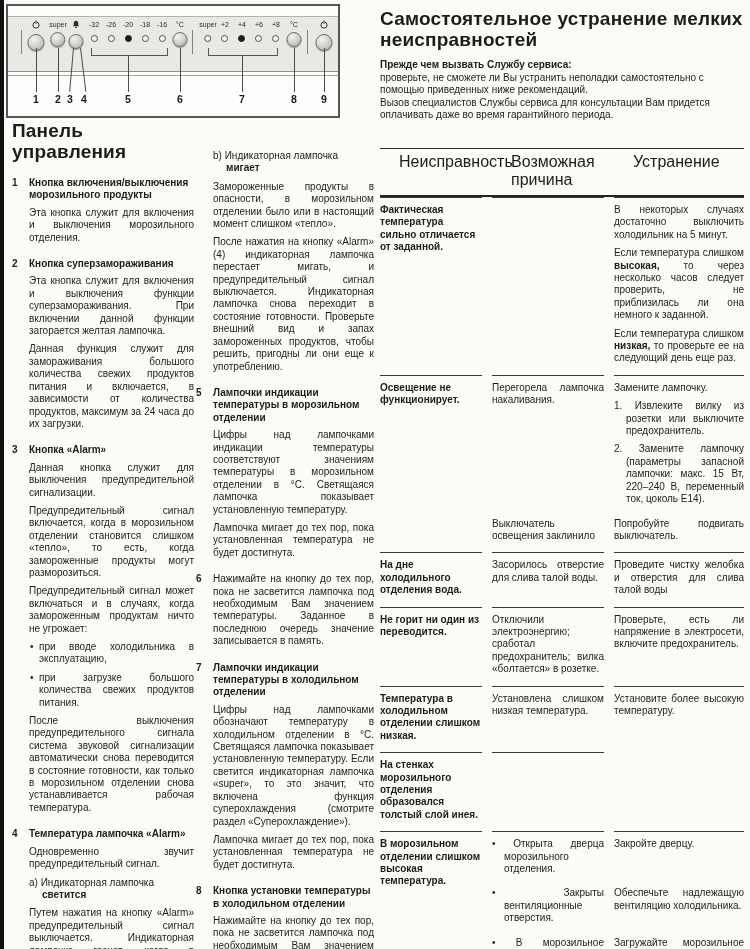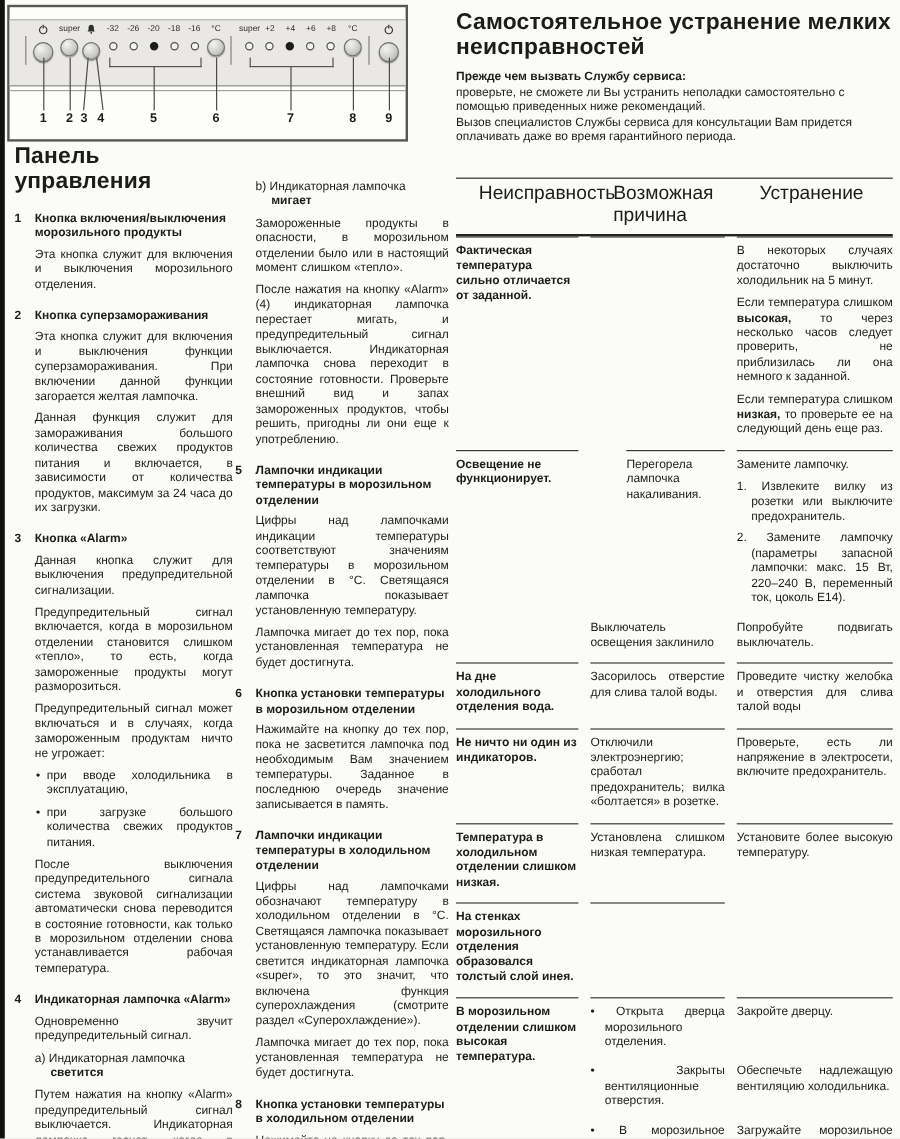--- a/index.html
+++ b/index.html
@@ -222,21 +222,21 @@
             <div class="p"><span>Предупредительный сигнал включается, когда в морозильном отделении становится слишком «тепло», то есть, когда замороженные продукты могут разморозиться.</span></div>
             <div class="p"><span>Предупредительный сигнал может включаться и в случаях, когда замороженным продуктам ничто не угрожает:</span></div>
             <div class="bullet"><span>при вводе холодильника в эксплуатацию,</span></div>
             <div class="bullet"><span>при загрузке большого количества свежих продуктов питания.</span></div>
             <div class="p"><span>После выключения предупредительного сигнала система звуковой сигнализации автоматически снова переводится в состояние готовности, как только в морозильном отделении снова устанавливается рабочая температура.</span></div>
           </div>
         </div>
         <div class="item">
           <div class="num">4</div>
           <div class="body">
-            <h3><span>Индикаторная лампочка «Alarm»</span></h3>
+            <h3><span>Температура лампочка «Alarm»</span></h3>
             <div class="p"><span>Одновременно звучит предупредительный сигнал.</span></div>
             <div class="sub"><span>а) Индикаторная лампочка </span><b>светится</b><span></span></div>
             <div class="p"><span>Путем нажатия на кнопку «Alarm» предупредительный сигнал выключается. Индикаторная лампочка гаснет, когда в морозильном отделении устанавливается рабочая температура.</span></div>
           </div>
         </div>
       </div>
   </section>
 
   <section class="col" id="col-mid">
     <div id="mid-items">
@@ -252,21 +252,20 @@
           <div class="num">5</div>
           <div class="body">
             <h3><span>Лампочки индикации температуры в морозильном отделении</span></h3>
             <div class="p"><span>Цифры над лампочками индикации температуры соответствуют значениям температуры в морозильном отделении в °C. Светящаяся лампочка показывает установленную температуру.</span></div>
             <div class="p"><span>Лампочка мигает до тех пор, пока установленная температура не будет достигнута.</span></div>
           </div>
         </div>
         <div class="item">
           <div class="num">6</div>
           <div class="body">
-            <h3><span>Кнопка установки температуры в морозильном отделении</span></h3>
             <div class="p"><span>Нажимайте на кнопку до тех пор, пока не засветится лампочка под необходимым Вам значением температуры. Заданное в последнюю очередь значение записывается в память.</span></div>
           </div>
         </div>
         <div class="item">
           <div class="num">7</div>
           <div class="body">
             <h3><span>Лампочки индикации температуры в холодильном отделении</span></h3>
             <div class="p"><span>Цифры над лампочками обозначают температуру в холодильном отделении в °C. Светящаяся лампочка показывает установленную температуру. Если светится индикаторная лампочка «super», то это значит, что включена функция суперохлаждения (смотрите раздел «Суперохлаждение»).</span></div>
             <div class="p"><span>Лампочка мигает до тех пор, пока установленная температура не будет достигнута.</span></div>
           </div>
@@ -298,21 +297,21 @@
             <div class="cell rt problem" style="grid-row: 1 / span 1;"><span>Фактическая температура сильно отличается от заданной.</span></div>
             <div class="cell ccell rt" style="grid-row: 1;"></div>
             <div class="cell rcell rt" style="grid-row: 1;">
               <div class="p"><span>В некоторых случаях достаточно выключить холодильник на 5 минут.</span></div>
               <div class="p"><span>Если температура слишком </span><b>высокая,</b><span> то через несколько часов следует проверить, не приблизилась ли она немного к заданной.</span></div>
               <div class="p"><span>Если температура слишком </span><b>низкая,</b><span> то проверьте ее на следующий день еще раз.</span></div>
             </div>
           </div>
           <div class="t-row">
             <div class="cell rt problem" style="grid-row: 1 / span 2;"><span>Освещение не функционирует.</span></div>
-            <div class="cell ccell rt" style="grid-row: 1; margin-left: 30px;">
+            <div class="cell ccell rt" style="grid-row: 1;">
               <div class="p"><span>Перегорела лампочка накаливания.</span></div>
             </div>
             <div class="cell rcell rt" style="grid-row: 1;">
               <div class="p"><span>Замените лампочку.</span></div>
               <div class="p hang"><span>1. Извлеките вилку из розетки или выключите предохранитель.</span></div>
               <div class="p hang"><span>2. Замените лампочку (параметры запасной лампочки: макс. 15 Вт, 220–240 В, переменный ток, цоколь Е14).</span></div>
             </div>
             <div class="cell ccell later" style="grid-row: 2;">
               <div class="p"><span>Выключатель освещения заклинило</span></div>
             </div>
@@ -323,21 +322,21 @@
           <div class="t-row">
             <div class="cell rt problem" style="grid-row: 1 / span 1;"><span>На дне холодильного отделения вода.</span></div>
             <div class="cell ccell rt" style="grid-row: 1;">
               <div class="p"><span>Засорилось отверстие для слива талой воды.</span></div>
             </div>
             <div class="cell rcell rt" style="grid-row: 1;">
               <div class="p"><span>Проведите чистку желобка и отверстия для слива талой воды</span></div>
             </div>
           </div>
           <div class="t-row">
-            <div class="cell rt problem" style="grid-row: 1 / span 1;"><span>Не ничто ни один из индикаторов.</span></div>
+            <div class="cell rt problem" style="grid-row: 1 / span 1;"><span>Не горит ни один из переводится.</span></div>
             <div class="cell ccell rt" style="grid-row: 1;">
               <div class="p"><span>Отключили электроэнергию; сработал предохранитель; вилка «болтается» в розетке.</span></div>
             </div>
             <div class="cell rcell rt" style="grid-row: 1;">
               <div class="p"><span>Проверьте, есть ли напряжение в электросети, включите предохранитель.</span></div>
             </div>
           </div>
           <div class="t-row">
             <div class="cell rt problem" style="grid-row: 1 / span 1;"><span>Температура в холодильном отделении слишком низкая.</span></div>
             <div class="cell ccell rt" style="grid-row: 1;">

